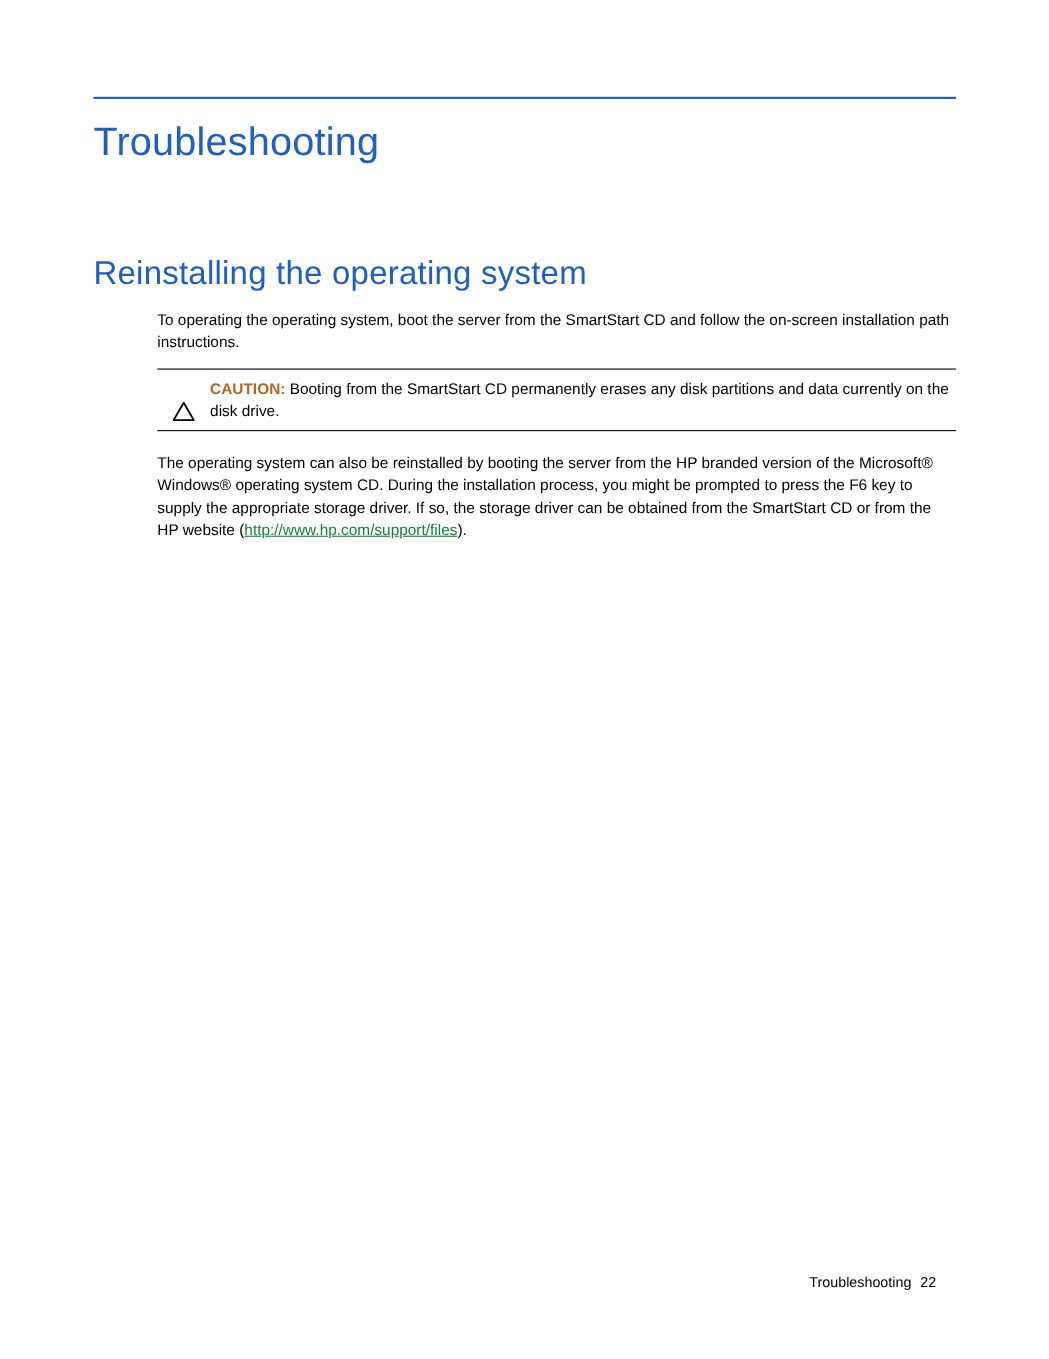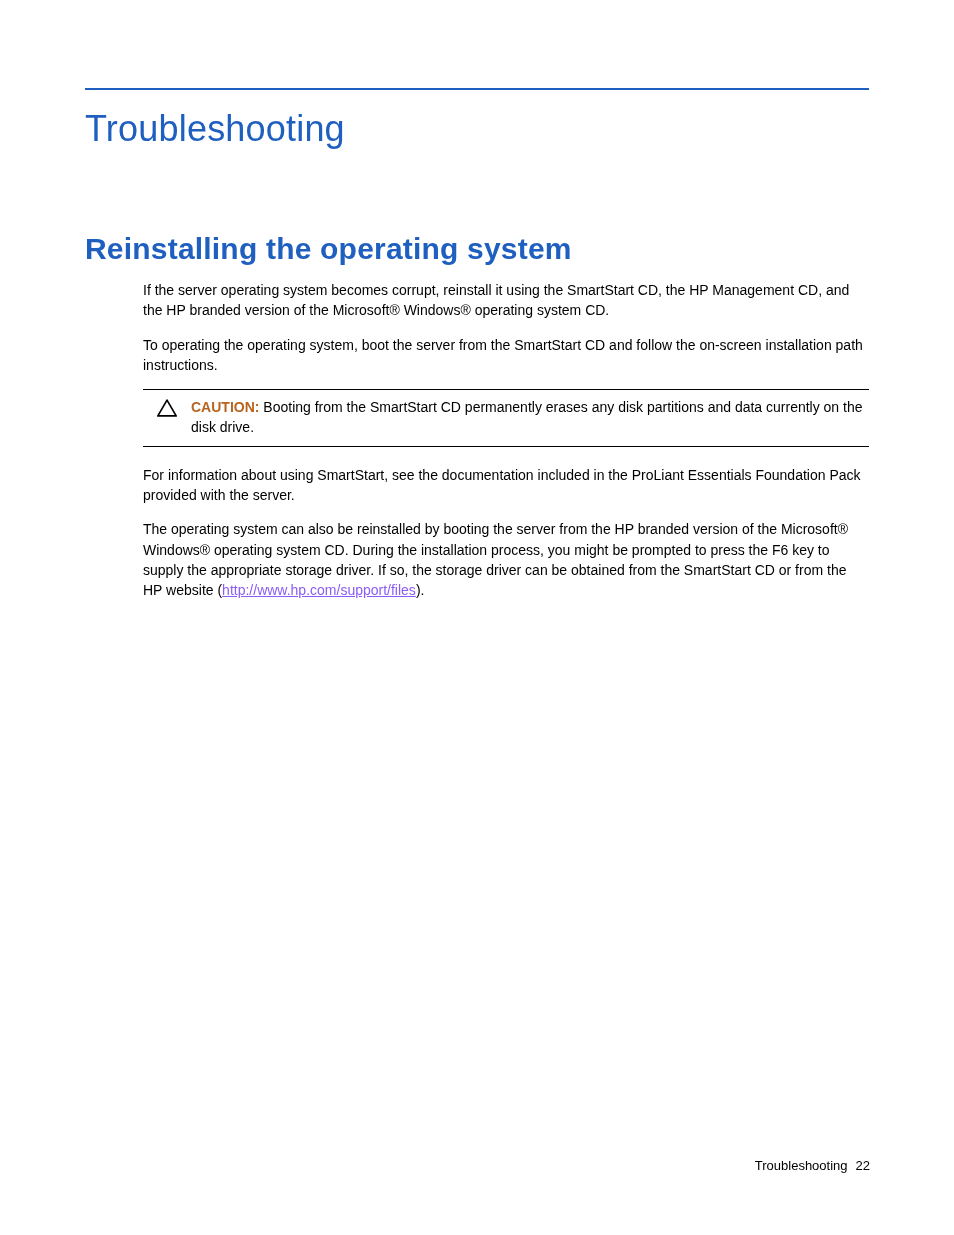--- a/index.html
+++ b/index.html
@@ -22,21 +22,21 @@
     .h1 {
       font-size: 36px;
       font-weight: 400;
       color: #1f5fbf;
       letter-spacing: 0.2px;
       margin-bottom: 82px;
       font-family: "Segoe UI Light", "Helvetica Neue", Arial, sans-serif;
     }
     .h2 {
       font-size: 30px;
-      font-weight: 700;
+      font-weight: 400;
       color: #1f5fbf;
       letter-spacing: 0.2px;
       margin-bottom: 14px;
       font-family: "Segoe UI Light", "Helvetica Neue", Arial, sans-serif;
     }
     .body-indent {
       margin-left: 58px;
       margin-right: 0;
     }
     .para {
@@ -45,20 +45,21 @@
       margin-bottom: 14px;
       color: #000;
     }
     .caution-block {
       display: flex;
       border-top: 1px solid #000;
       border-bottom: 1px solid #000;
       padding: 7px 0 8px 0;
       margin-bottom: 18px;
       margin-top: 2px;
+      align-items: flex-end;
     }
     .caution-icon {
       width: 48px;
       flex: 0 0 48px;
       display: flex;
       align-items: flex-start;
       justify-content: center;
       padding-top: 2px;
     }
     .caution-icon svg { width: 20px; height: 18px; }
@@ -66,59 +67,57 @@
       flex: 1;
       font-size: 14px;
       line-height: 1.45;
     }
     .caution-label {
       color: #b8641e;
       font-weight: 700;
     }
     .key { font-weight: 400; }
     a.link {
-      color: #8b5cf6;
+      color: #15803d;
       text-decoration: underline;
     }
     .footer {
       position: absolute;
       bottom: 62px;
-      right: 84px;
+      right: 103px;
       font-size: 13px;
     }
     .footer-label { margin-right: 8px; }
   </style>
 </head>
 <body>
 
 <div class="page">
   <div class="top-rule"></div>
 
   <h1 class="h1">Troubleshooting</h1>
 
   <h2 class="h2">Reinstalling the operating system</h2>
 
   <div class="body-indent">
 
-    <p class="para">If the server operating system becomes corrupt, reinstall it using the SmartStart CD, the HP Management CD, and the HP branded version of the Microsoft® Windows® operating system CD.</p>
 
     <p class="para">To operating the operating system, boot the server from the SmartStart CD and follow the on-screen installation path instructions.</p>
 
     <div class="caution-block">
       <div class="caution-icon">
         <svg viewBox="0 0 24 21">
           <path d="M12 1 L23 20 L1 20 Z" fill="none" stroke="#000" stroke-width="2" stroke-linejoin="round"></path>
         </svg>
       </div>
       <div class="caution-text">
         <span class="caution-label">CAUTION:</span><span>  Booting from the SmartStart CD permanently erases any disk partitions and data currently on the disk drive.</span>
       </div>
     </div>
 
-    <p class="para">For information about using SmartStart, see the documentation included in the ProLiant Essentials Foundation Pack provided with the server.</p>
 
     <p class="para">
       <span>The operating system can also be reinstalled by booting the server from the HP branded version of the Microsoft® Windows® operating system CD. During the installation process, you might be prompted to press the </span><span class="key">F6</span><span> key to supply the appropriate storage driver. If so, the storage driver can be obtained from the SmartStart CD or from the HP website (</span><a class="link" href="#">http://www.hp.com/support/files</a><span>).</span>
     </p>
 
   </div>
 </div>
 
 <div class="footer">
   <span class="footer-label">Troubleshooting</span><span>22</span>

